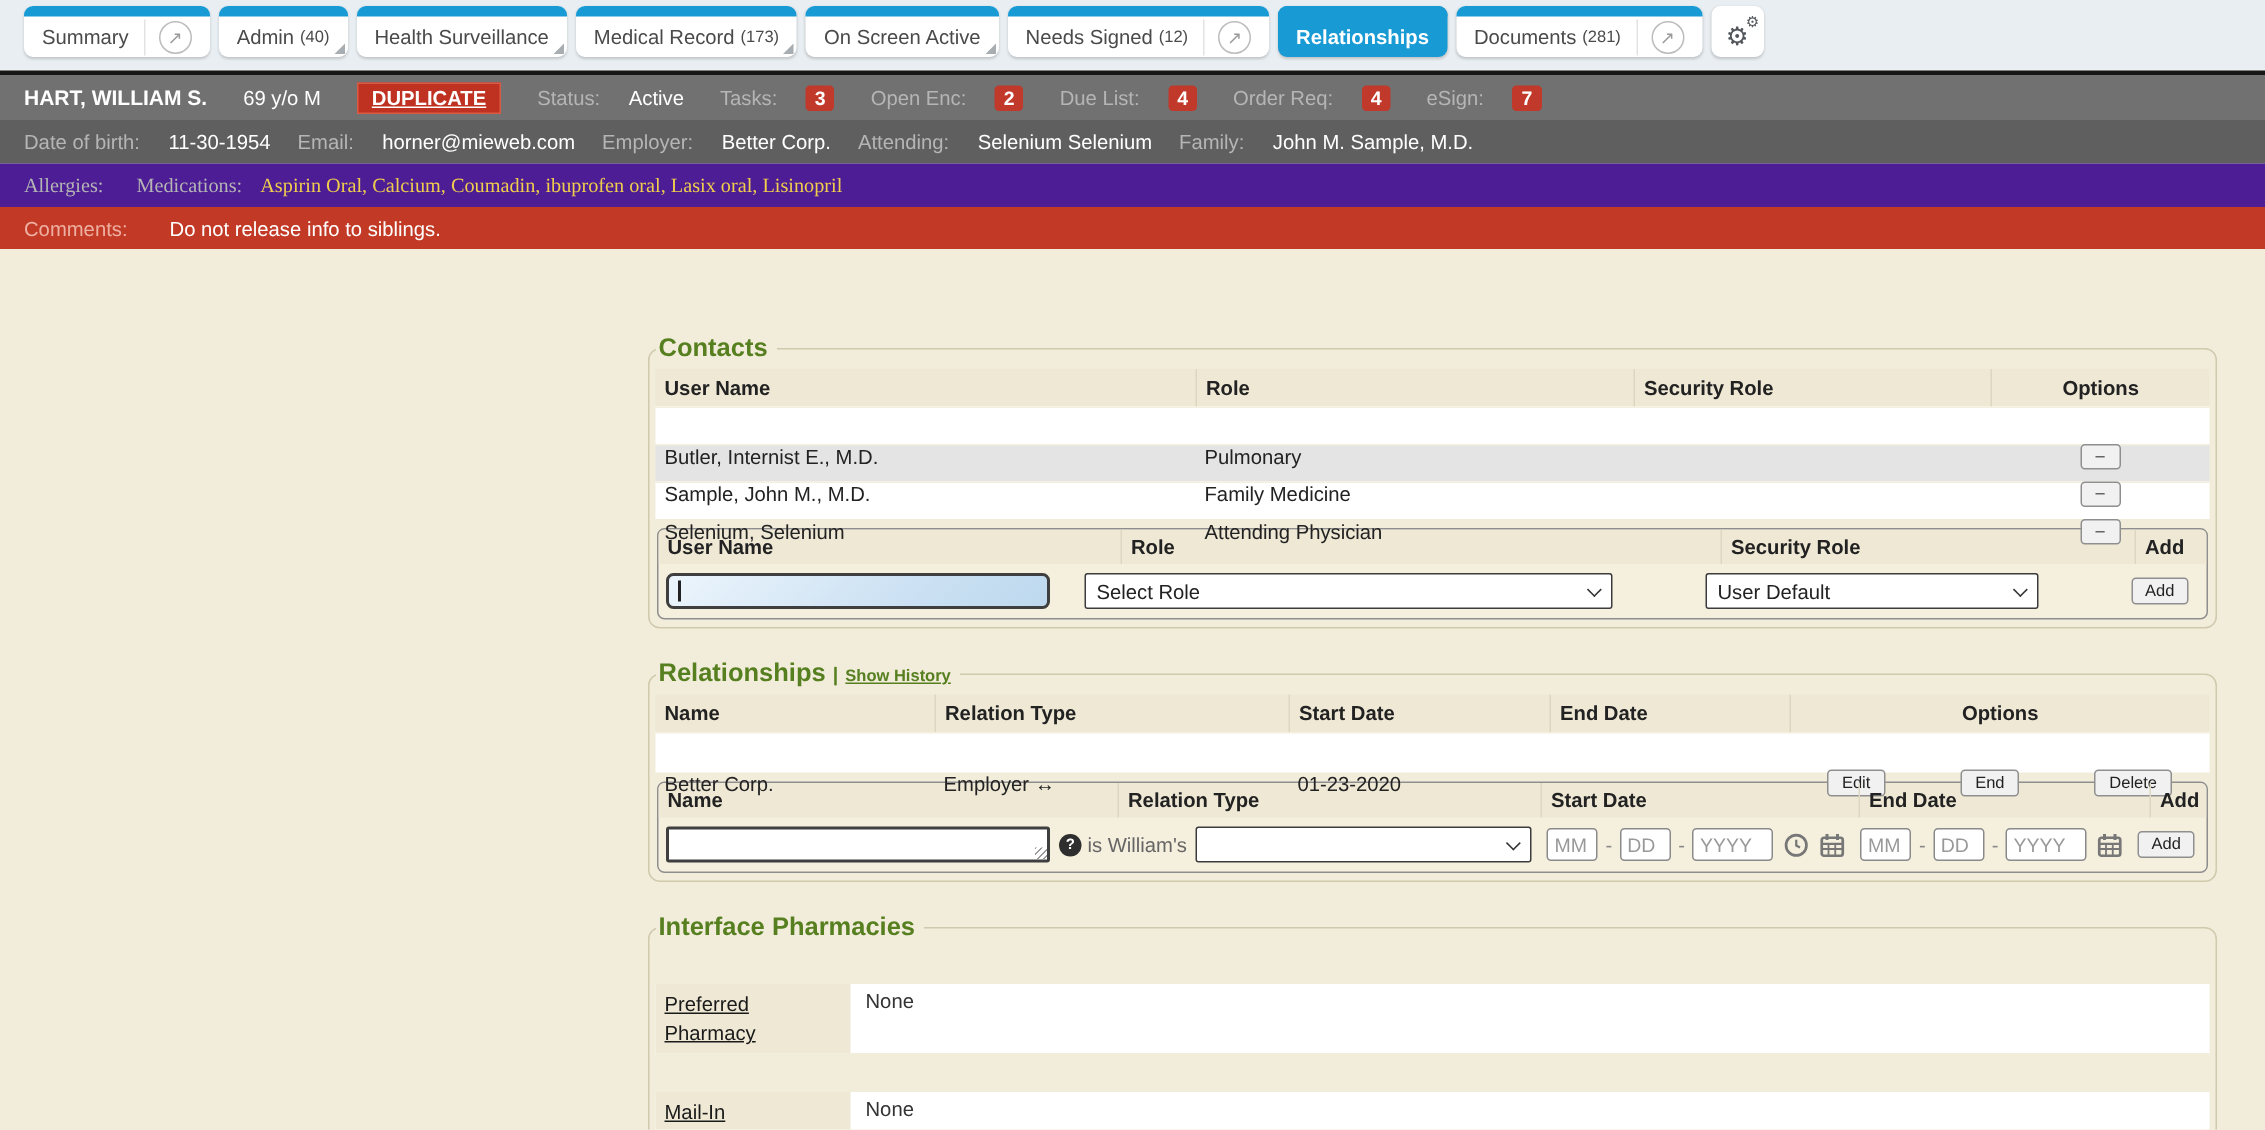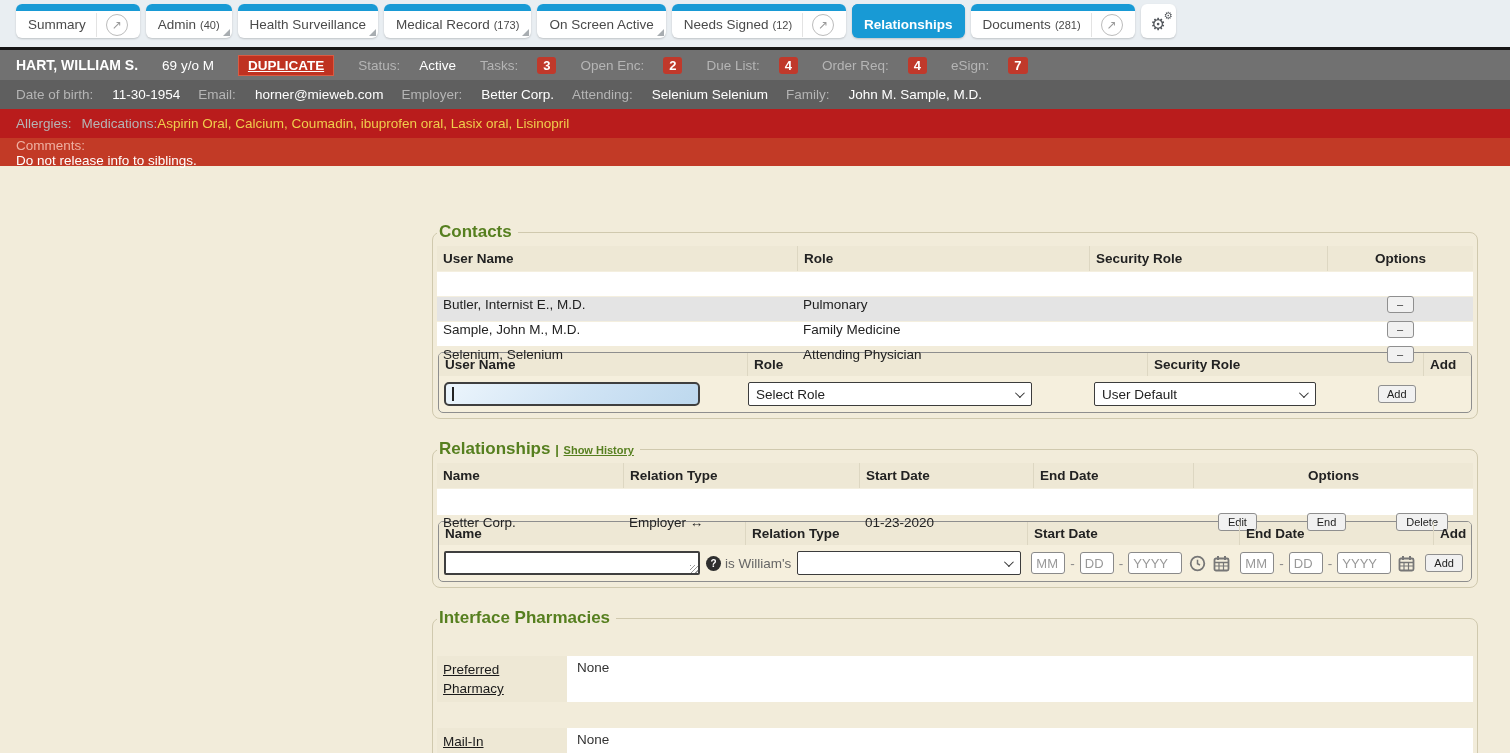--- a/index.html
+++ b/index.html
@@ -28,33 +28,33 @@
           border-left:7px solid transparent; border-bottom:7px solid #a8adb1; }
   .gear-tab { padding:7px 10px 0 10px; }
   .gear-tab::before { background:transparent; }
   .gears { position:relative; color:#53575c; font-size:17px; line-height:1; }
   .gears .g2 { position:absolute; top:-5px; right:-7px; font-size:10px; }
   .blackline { height:3px; background:#161616; }
   
   .brow { display:flex; align-items:center; padding:0 16px; color:#fff; }
   .brow1 { height:30px; background:#717171; gap:24px; }
   .brow2 { height:29px; background:#5f5f5f; gap:18px; }
-  .brow3 { height:29px; background:#b91c1c; gap:0; }
+  .brow3 { height:29px; background:#4c1d95; gap:12px;font-family:Liberation Serif, serif; }
   .lbl { color:#b5b5b5; }
   .pname { font-weight:bold; font-size:14px; }
   .pair { display:flex; align-items:center; gap:19px; }
   .badge { background:#c0392b; color:#fff; font-weight:bold; font-size:13px;
            padding:1px 6px; border-radius:3px; }
   .dupflag { background:#bf3221; border:1px solid #d95b43; color:#fff; font-weight:bold;
              text-decoration:underline; padding:2px 9px; cursor:pointer; }
   .allergybox { background:#c0392b; color:#fff; padding:2px 7px; margin-right:14px; }
   .meds { color:#f0cd4c; }
   .medlbl { margin-left:10px; }
-  .commentsbar { height:28px; background:#c23a26; display:flex; align-items:flex-start;
-                 padding:0 16px; color:#fff;flex-direction:column; }
+  .commentsbar { height:28px; background:#c23a26; display:flex; align-items:center;
+                 padding:0 16px; color:#fff; }
   .commentsbar .clbl { color:#eeb0a2; margin-right:28px; }
   
   .content { padding:56px 0 0 432px; }
   fieldset { width:1046px; border:1px solid #d0c9ae; border-radius:8px;
              margin:0 0 20px 0; padding:4px; }
   legend { color:#567f1f; font-weight:bold; font-size:17px; padding:0 6px 0 2px; }
   legend .lsep { font-size:13px; }
   legend .hist { font-size:11px; text-decoration:underline; color:#567f1f; cursor:pointer; }
   .tblhead { display:flex; background:#eee8d5; font-weight:bold; height:25px;
              align-items:center; }
@@ -90,21 +90,21 @@
   .caret { position:absolute; left:8px; top:5px; width:2px; height:14px; background:#222; }
   .inp-name { width:256px; height:24px; border:2px solid #3f3f3f; border-radius:2px;
               background:#fff; outline:none; padding:0 6px; font-family:inherit; }
   .grip { position:absolute; right:2px; bottom:2px; width:8px; height:8px;
           background:repeating-linear-gradient(135deg,#9a9a9a 0 1px,transparent 1px 3px); }
   .sel { height:24px; border:1px solid #3c3c3c; border-radius:2px; background:#fff;
          display:flex; align-items:center; justify-content:space-between;
          padding:0 9px 0 7px; cursor:pointer; color:#222; }
   .chev { width:7px; height:7px; border-right:1.7px solid #333; border-bottom:1.7px solid #333;
           transform:rotate(45deg) translateY(-2px); flex:none; }
-  .selrole { width:284px; margin-left:48px; }
+  .selrole { width:352px; margin-left:23px; }
   .selsec  { width:222px; margin-left:62px; }
   .selrel  { width:224px; margin-left:6px; }
   .smallbtn { font-size:11px; padding:2px 8px; background:#f1f1f1; border:1px solid #8f8f8f;
               border-radius:3px; cursor:pointer; color:#222; font-family:inherit; }
   .addbtn-c { margin-left:62px; }
   
   .rc1{width:186px}.rc2{width:236px}.rc3{width:174px}.rc4{width:160px}
   .rc5{flex:1; display:flex; justify-content:space-around; align-items:center;
        padding-left:0 !important;}
   .tblhead .rc5{justify-content:center;}

